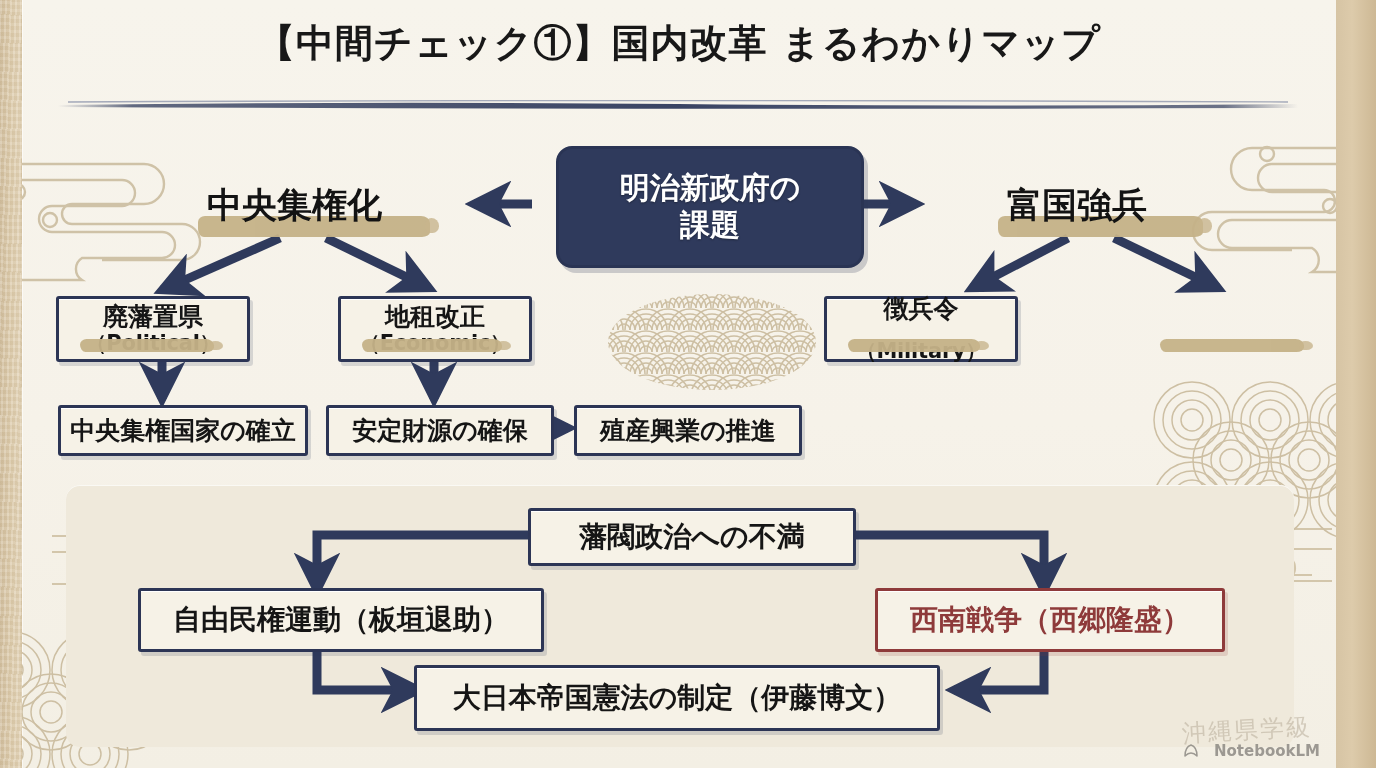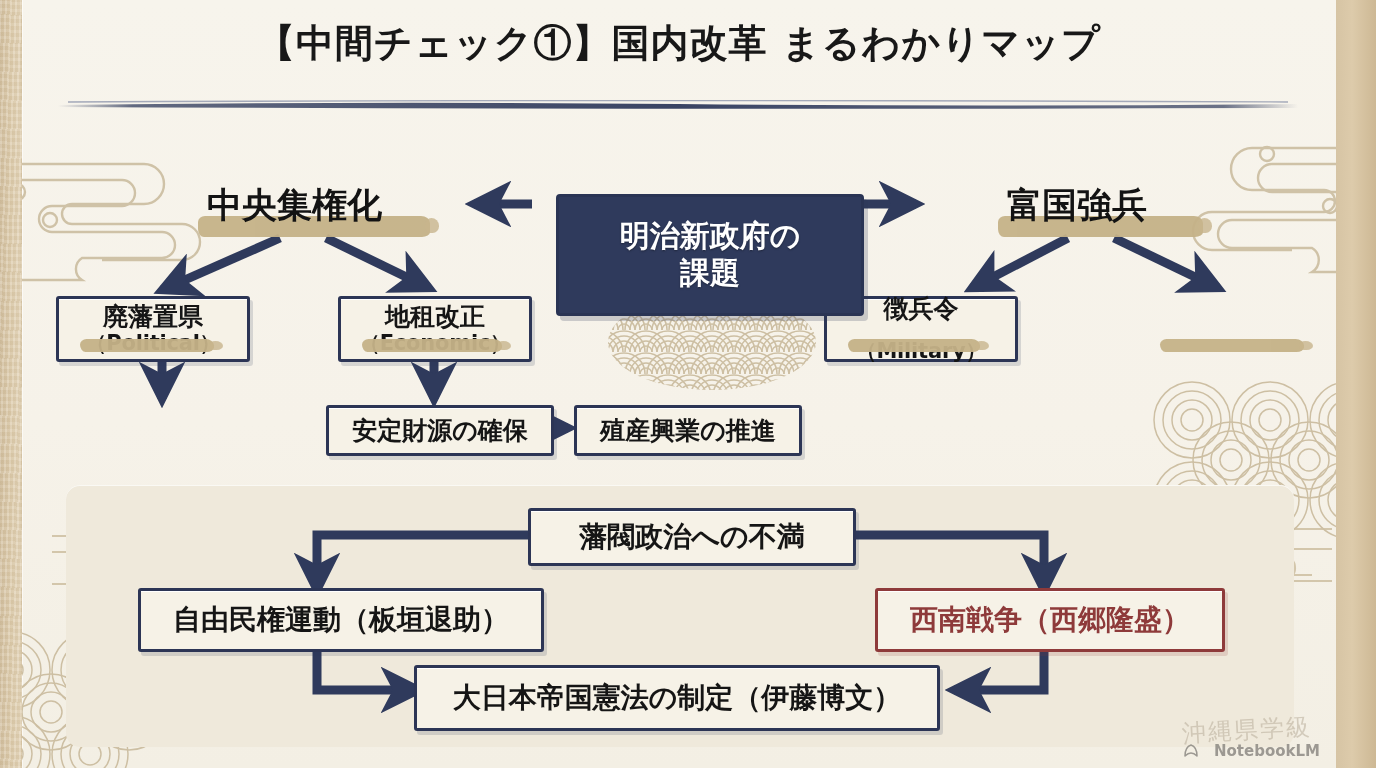--- a/index.html
+++ b/index.html
@@ -77,27 +77,26 @@
   }
   .brush::after{
     content:"";position:absolute;right:-9px;top:2px;width:14px;height:70%;
     background:#c5b288;border-radius:50% 60% 50% 40%;opacity:.8;
   }
 
   
   #center-box{
     position:absolute;z-index:6;
     left:534px;top:146px;width:302px;height:116px;
-    background:#2f3a5c;border:3px solid #2a3454;border-radius:4px;
+    background:#2f3a5c;border:3px solid #2a3454;border-radius:16px;
     box-shadow:4px 5px 0 rgba(44,53,85,.22);
     display:flex;flex-direction:column;align-items:center;justify-content:center;
     color:#fff;font-weight:700;font-size:30px;line-height:1.22;text-align:center;
     font-family:"DejaVu Sans","Liberation Sans",sans-serif;
     text-shadow:0 1px 2px rgba(0,0,0,.35);
-    margin-top:48px;
   }
 
   
   .branch-head{
     position:absolute;z-index:6;
     font-weight:700;font-size:35px;color:#131313;white-space:nowrap;
     font-family:"DejaVu Sans","Liberation Sans",sans-serif;
   }
 
   
@@ -353,20 +352,23 @@
     <div class="brush" style="left:340px;top:339px;width:140px;height:13px;"></div>
 
     <div class="box" style="left:802px;top:296px;width:188px;height:60px;gap:16px;">
       <div class="jp">徴兵令</div>
       <div class="en">（Military）</div>
     </div>
     <div class="brush" style="left:826px;top:339px;width:132px;height:13px;"></div>
 
     <div class="brush" style="left:1138px;top:339px;width:144px;height:13px;"></div>
 
+    <div class="box row3" style="left:36px;top:405px;width:244px;height:45px;">
+      <div class="jp">中央集権国家の確立</div>
+    </div>
     <div class="box row3" style="left:304px;top:405px;width:222px;height:45px;">
       <div class="jp">安定財源の確保</div>
     </div>
     <div class="box row3" style="left:552px;top:405px;width:222px;height:45px;">
       <div class="jp">殖産興業の推進</div>
     </div>
 
     <div class="box wide" style="left:506px;top:508px;width:322px;height:52px;">
       <div class="jp">藩閥政治への不満</div>
     </div>

